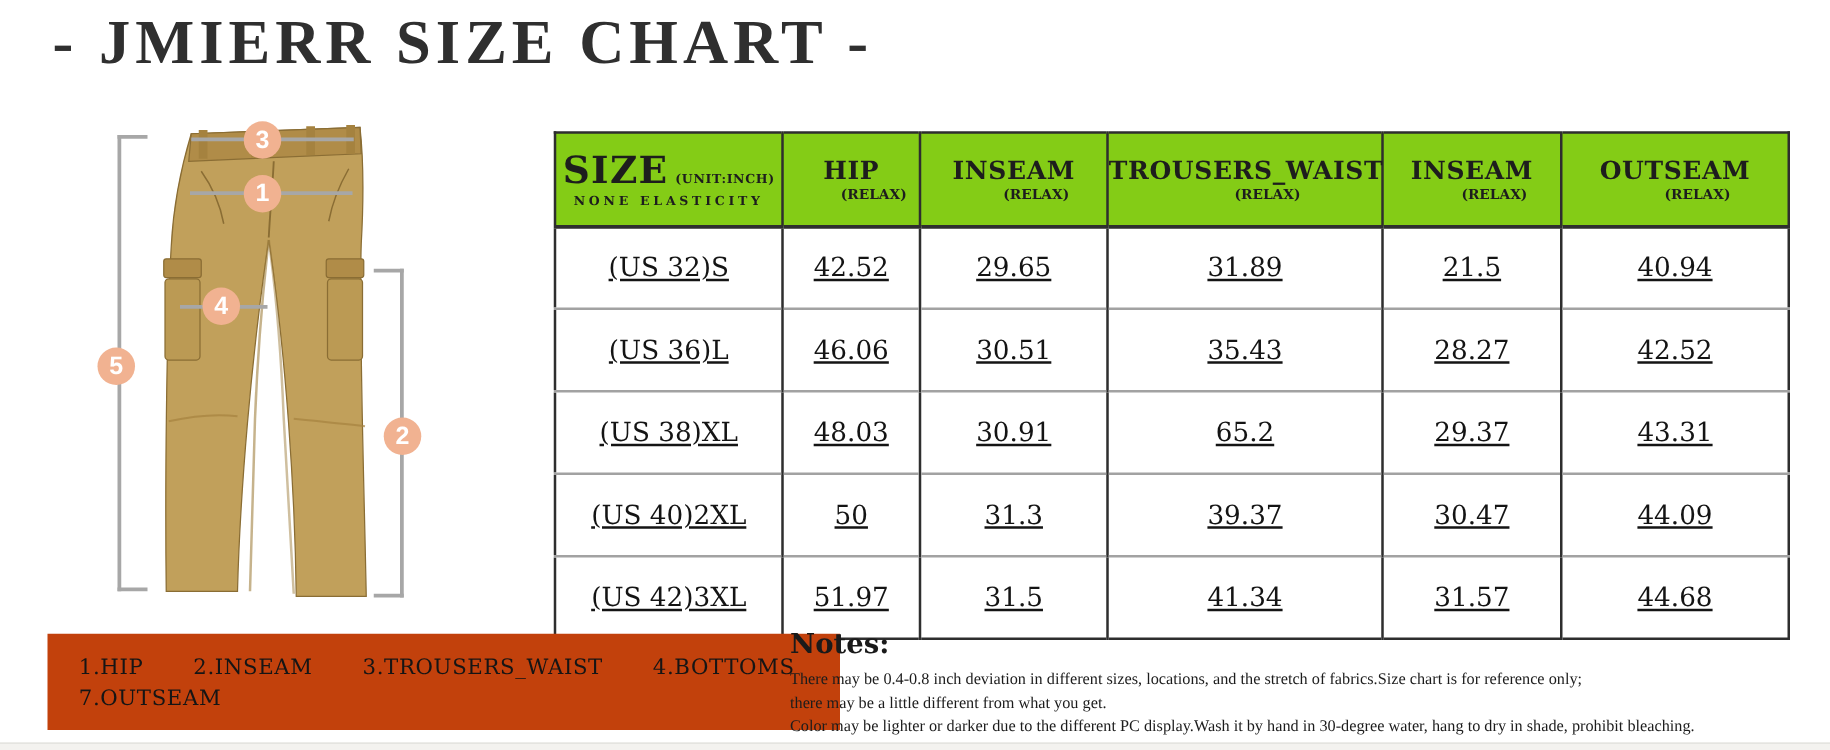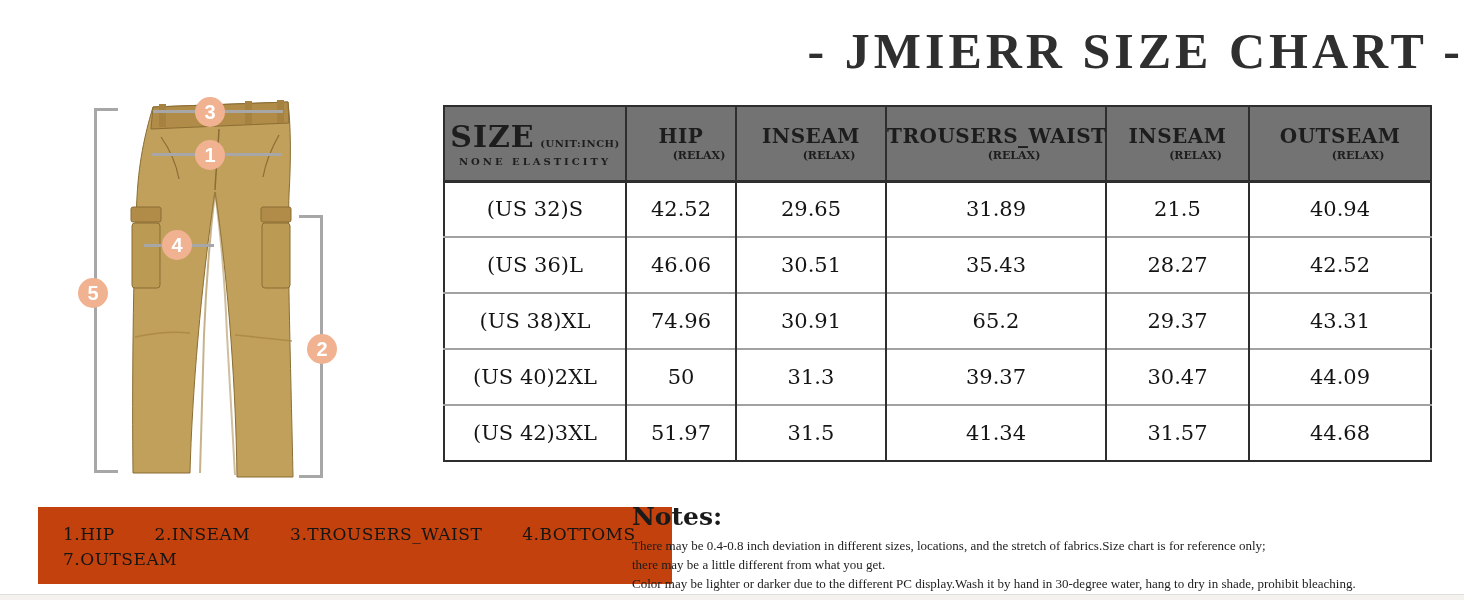--- a/index.html
+++ b/index.html
@@ -4,21 +4,21 @@
 <style>
   * { margin:0; padding:0; box-sizing:border-box; }
   body { background:#ffffff; }
   #page {
     position:relative; width:1464px; height:600px; background:#ffffff;
     overflow:hidden; font-family:"DejaVu Serif", serif; color:#1f1f1f;
   }
 
   
   .title {
-    position:absolute; top:22px; left:0; width:1464px; text-align:right;
+    position:absolute; top:4px; left:0; width:1464px; text-align:left;
     font-family:"Liberation Serif", serif; font-weight:bold; font-size:50px;
     letter-spacing:4px; color:#2f2f2f;padding-left:42px;
   }
 
   
   .mline { position:absolute; height:3px; background:#a7a7a7; }
   .bracket { position:absolute; }
   .bracket.left  { border-left:3px solid #a7a7a7; border-top:3px solid #a7a7a7; border-bottom:3px solid #a7a7a7; }
   .bracket.right { border-right:3px solid #a7a7a7; border-top:3px solid #a7a7a7; border-bottom:3px solid #a7a7a7; }
   .marker {
@@ -28,48 +28,48 @@
     z-index:5;
   }
 
   
   .size-table-wrap { position:absolute; left:443px; top:105px; }
   table.size-table {
     border-collapse:collapse; table-layout:fixed; width:987px;
     border:2px solid #2e2e2e; background:#ffffff;
   }
   table.size-table th {
-    background:#737373; border-left:2px solid #2e2e2e;
+    background:#84cc16; border-left:2px solid #2e2e2e;
     border-bottom:3px solid #2e2e2e; height:75px; vertical-align:middle;
     text-align:center; color:#1d1d1d;
   }
   table.size-table td {
     border-left:2px solid #2e2e2e; border-top:2px solid #a2a2a2;
-    height:56px; text-align:center; vertical-align:middle;
-    font-size:21px; color:#141414;
+    height:66px; text-align:center; vertical-align:middle;
+    font-size:21px; color:#141414;text-decoration:underline;
   }
   table.size-table th:first-child, table.size-table td:first-child { border-left:none; }
   .size-big { font-size:30px; font-weight:bold; letter-spacing:1px; }
   .size-unit { font-size:10px; font-weight:bold; letter-spacing:0.5px; }
   .size-sub { font-size:10px; font-weight:bold; letter-spacing:3px; margin-top:2px; }
   .col-label { font-size:20px; font-weight:bold; letter-spacing:0.5px; }
   .col-sub { font-size:11px; font-weight:bold; margin-top:1px;margin-left:36px; }
 
   
   .legend-box {
     position:absolute; left:38px; top:507px; width:634px; height:77px;
     background:#c2410c; padding:15px 0 0 25px; font-size:17px;
     letter-spacing:0.5px; color:#151515;
   }
   .legend-line { white-space:nowrap; line-height:25px; }
   .legend-item { margin-right:34px; }
 
   
   .notes { position:absolute; left:632px; top:502px; width:832px; }
-  .notes-title { font-size:25px; font-weight:bold; color:#1a1a1a; margin-bottom:5px; }
+  .notes-title { font-size:22px; font-weight:bold; color:#1a1a1a; margin-bottom:5px; }
   .note-line {
     font-family:"Liberation Serif", serif; font-size:13px; line-height:19px;
     color:#1c1c1c; white-space:nowrap;
   }
 
   
   .bottom-strip {
     position:absolute; left:0; right:0; bottom:0; height:6px;
     background:#f3f2ef; border-top:1px solid #e0dfdb;
   }
@@ -168,21 +168,21 @@
         <tr>
           <td>(US 36)L</td>
           <td>46.06</td>
           <td>30.51</td>
           <td>35.43</td>
           <td>28.27</td>
           <td>42.52</td>
         </tr>
         <tr>
           <td>(US 38)XL</td>
-          <td>74.96</td>
+          <td>48.03</td>
           <td>30.91</td>
           <td>65.2</td>
           <td>29.37</td>
           <td>43.31</td>
         </tr>
         <tr>
           <td>(US 40)2XL</td>
           <td>50</td>
           <td>31.3</td>
           <td>39.37</td>

